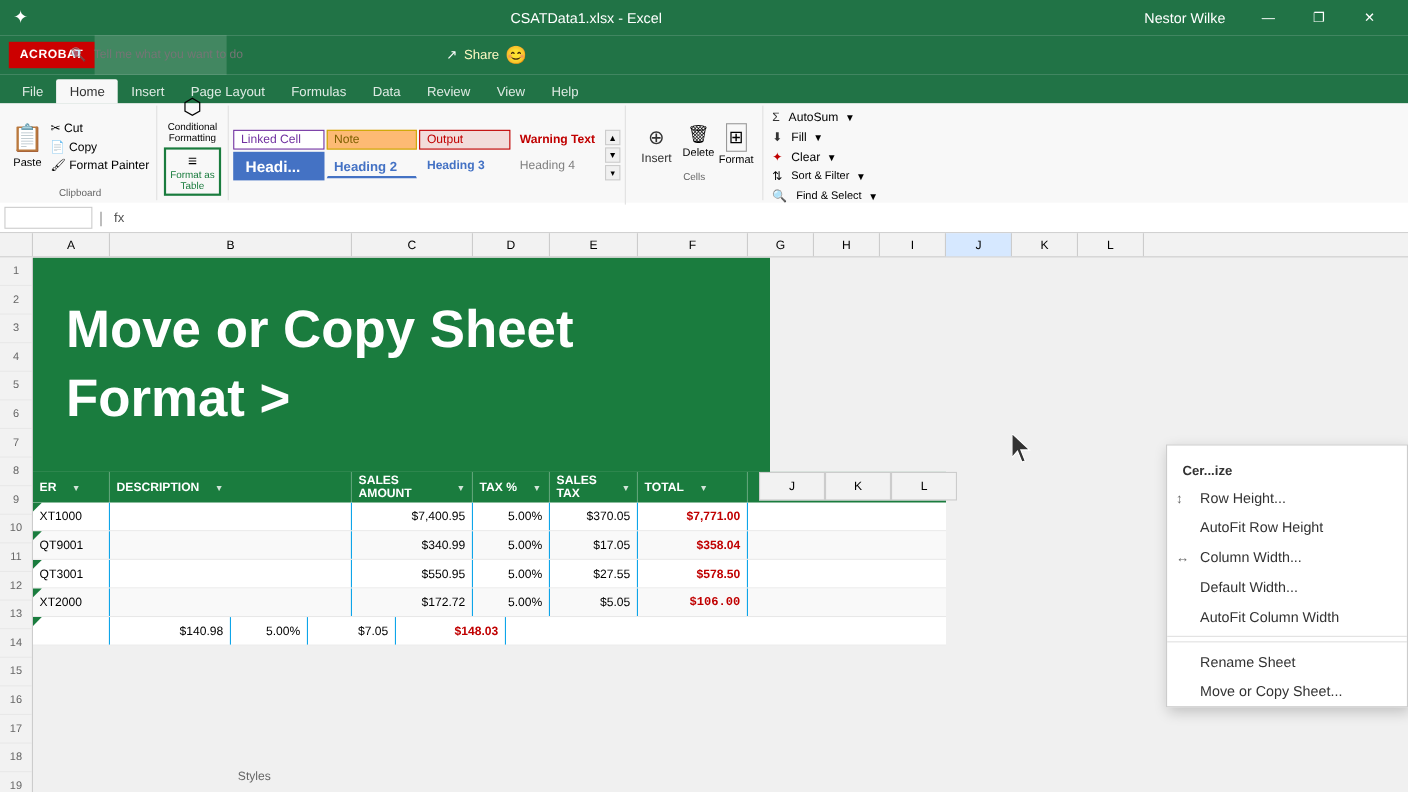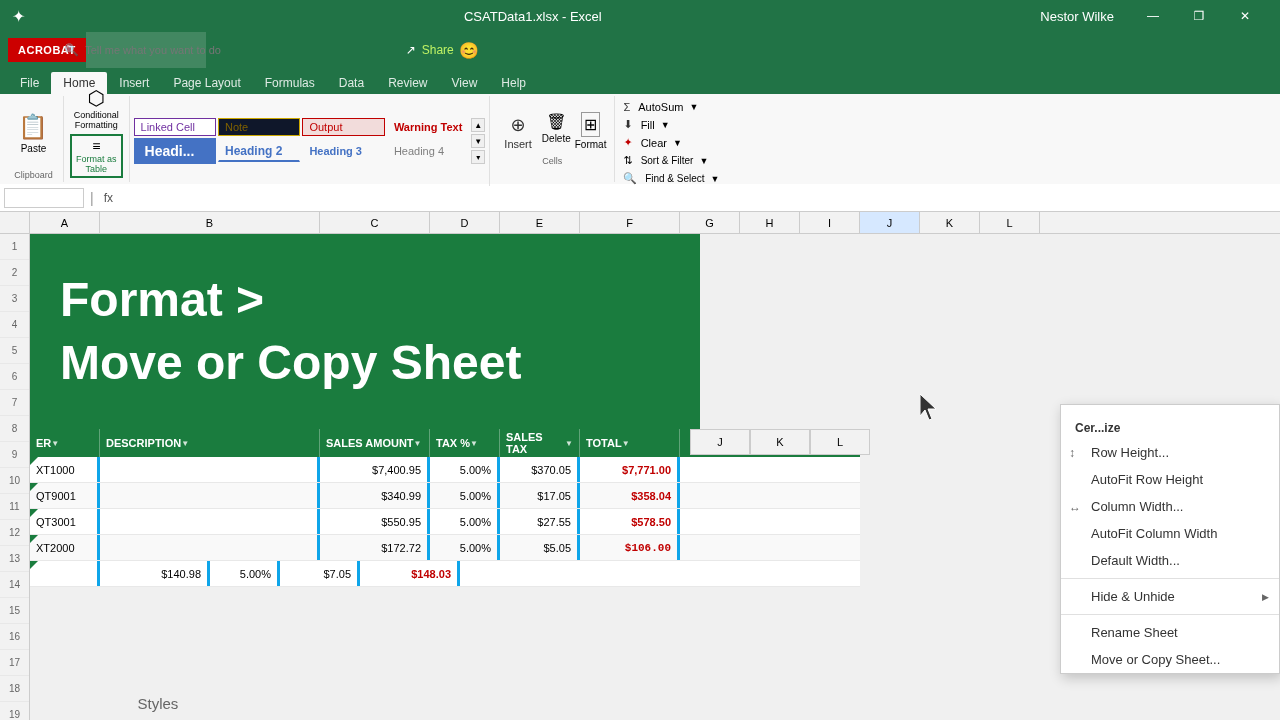--- a/index.html
+++ b/index.html
@@ -101,21 +101,21 @@
       height: 90px;
     }
     .style-item {
       padding: 2px 6px;
       font-size: 11px;
       cursor: pointer;
       border: 1px solid transparent;
       white-space: nowrap;
     }
     .style-linked { color: #7030a0; border: 1px solid #7030a0; background: white; }
-    .style-note { background: #0f172a; border: 1px solid #cca800; color: #7f6000; }
+    .style-note { background: #fdba74; border: 1px solid #cca800; color: #7f6000; }
     .style-output { background: #f2dcdb; border: 1px solid #c00000; color: #c00000; }
     .style-warning { color: #c00000; font-weight: bold; }
     .style-heading1 { background: #4472c4; color: white; font-size: 14px; font-weight: bold; padding: 4px 10px; }
     .style-heading2 { color: #4472c4; font-size: 12px; font-weight: bold; border-bottom: 2px solid #4472c4; }
     .style-heading3 { color: #4472c4; font-size: 11px; font-weight: bold; }
     .style-heading4 { color: #7f7f7f; font-size: 11px; }
 
     .styles-scroll-btn {
       display: flex;
       flex-direction: column;
@@ -213,38 +213,38 @@
       color: white;
       font-size: 11px;
       font-weight: bold;
       height: 28px;
     }
     .th {
       display: flex;
       align-items: center;
       padding: 0 6px;
       border-right: 1px solid rgba(255,255,255,0.3);
-      gap: 0;
+      gap: 14px;
       cursor: pointer;
     }
     .th-arrow { font-size: 8px; opacity: 0.8; }
     .table-body {}
     .table-row {
       display: flex;
       height: 26px;
       border-bottom: 1px solid #e8e8e8;
       background: white;
     }
     .table-row:nth-child(even) { background: #f9f9f9; }
     .td {
       display: flex;
       align-items: center;
       padding: 0 6px;
       font-size: 11px;
-      border-right: 3px solid #0ea5e9;
+      border-right: 1px solid #0ea5e9;
     }
     .td.currency { justify-content: flex-end; }
     .td.total { color: #c00000; font-weight: bold; justify-content: flex-end; }
     .td.pct { justify-content: flex-end; }
 
     
     .dropdown-menu {
       position: absolute;
       top: 170px;
       right: 0;
@@ -329,21 +329,21 @@
 </div>
 
 <div style="background:#217346;height:36px;display:flex;align-items:center;padding:0 8px;gap:0;position:relative;">
   <div style="background:#cc0000;color:white;font-size:11px;font-weight:bold;padding:6px 10px;letter-spacing:0.5px;cursor:pointer;">ACROBAT</div>
   <div style="width:120px;display:flex;align-items:center;justify-content:center;height:100%;background:rgba(255,255,255,0.15);cursor:pointer;padding:0 8px;">
     <span style="color:rgba(255,255,255,0.7);font-size:12px;margin-right:6px;">🔍</span>
     <input type="text" style="background: none; border: none; outline: none; color: white; font-size: 11px; width: 200px;" placeholder="Tell me what you want to do">
   </div>
   <div style="flex:1;display:flex;align-items:center;padding-left:200px;gap:6px;">
     <span style="color:white;font-size:12px;cursor:pointer;">↗</span>
-    <span style="color:#bef264;font-size:12px;cursor:pointer;">Share</span>
+    <span style="color:#fef9c3;font-size:12px;cursor:pointer;">Share</span>
     <span style="color:white;font-size:16px;cursor:pointer;">😊</span>
   </div>
 </div>
 
 <div class="ribbon-tabs">
   <div class="ribbon-tab">File</div>
   <div class="ribbon-tab active">Home</div>
   <div class="ribbon-tab">Insert</div>
   <div class="ribbon-tab">Page Layout</div>
   <div class="ribbon-tab">Formulas</div>
@@ -354,20 +354,25 @@
 </div>
 
 <div class="ribbon-content">
 
   <div class="ribbon-group">
     <div class="ribbon-group-content">
       <div style="display:flex;flex-direction:column;align-items:center;gap:2px;">
         <div style="font-size:24px;cursor:pointer;">📋</div>
         <span style="font-size:10px;">Paste</span>
       </div>
+      <div style="display:flex;flex-direction:column;gap:4px;margin-left:4px;">
+        <div style="font-size:11px;cursor:pointer;">✂ Cut</div>
+        <div style="font-size:11px;cursor:pointer;">📄 Copy</div>
+        <div style="font-size:11px;cursor:pointer;">🖌 Format Painter</div>
+      </div>
     </div>
     <div class="ribbon-group-label">Clipboard</div>
   </div>
 
   <div class="ribbon-group">
     <div class="ribbon-group-content" style="flex-direction:column;gap:4px;">
       <div style="display:flex;flex-direction:column;align-items:center;cursor:pointer;">
         <span style="font-size:20px;">⬡</span>
         <span style="font-size:9px;">Conditional</span>
         <span style="font-size:9px;">Formatting</span>
@@ -390,21 +395,21 @@
       <div class="style-item style-heading1">Headi...</div>
       <div class="style-item style-heading2">Heading 2</div>
       <div class="style-item style-heading3">Heading 3</div>
       <div class="style-item style-heading4">Heading 4</div>
     </div>
     <div class="styles-scroll-btn">
       <div class="scroll-arrow">▲</div>
       <div class="scroll-arrow">▼</div>
       <div class="scroll-arrow">▾</div>
     </div>
-    <div style="font-size:15px;color:#666;text-align:center;position:absolute;bottom:8px;margin-left:4px;">Styles</div>
+    <div style="font-size:11px;color:#666;text-align:center;position:absolute;bottom:8px;margin-left:4px;">Styles</div>
   </div>
 
   <div class="cells-group">
     <div class="cells-buttons">
       <div class="cell-btn">
         <span class="cell-btn-icon">⊕</span>
         <span>Insert</span>
       </div>
       <div style="display:flex;flex-direction:column;align-items:center;gap:2px;">
         <span style="font-size:16px;cursor:pointer;">🗑</span>
@@ -492,22 +497,22 @@
     <div class="row-num">15</div>
     <div class="row-num">16</div>
     <div class="row-num">17</div>
     <div class="row-num">18</div>
     <div class="row-num">19</div>
   </div>
 
   <div style="flex:1;position:relative;overflow:hidden;">
 
     <div class="green-overlay">
+      <div class="overlay-text">Move or Copy Sheet</div>
       <div class="overlay-text">Format &gt;</div>
-      <div class="overlay-text">Move or Copy Sheet</div>
     </div>
 
     <div class="data-table">
       <div class="table-header">
         <div class="th" style="width:70px;">
           <span>ER</span>
           <span class="th-arrow">▼</span>
         </div>
         <div class="th" style="width:220px;">
           <span>DESCRIPTION</span>
@@ -608,31 +613,28 @@
         <span>Row Height...</span>
       </div>
       <div class="dropdown-item">
         <span>AutoFit Row Height</span>
       </div>
       <div class="dropdown-item">
         <span class="dropdown-item-icon">↔</span>
         <span>Column Width...</span>
       </div>
       <div class="dropdown-item">
+        <span>Default Width...</span>
+      </div>
+      <div class="dropdown-item">
         <span>AutoFit Column Width</span>
       </div>
-      <div class="dropdown-item">
-        <span>Default Width...</span>
-      </div>
 
       <div class="dropdown-divider"></div>
 
-      <div class="dropdown-item has-arrow">
-        <span>Hide &amp; Unhide</span>
-      </div>
 
       <div class="dropdown-divider"></div>
 
       <div class="dropdown-item">
         <span>Rename Sheet</span>
       </div>
       <div class="dropdown-item">
         <span>Move or Copy Sheet...</span>
       </div>
 

